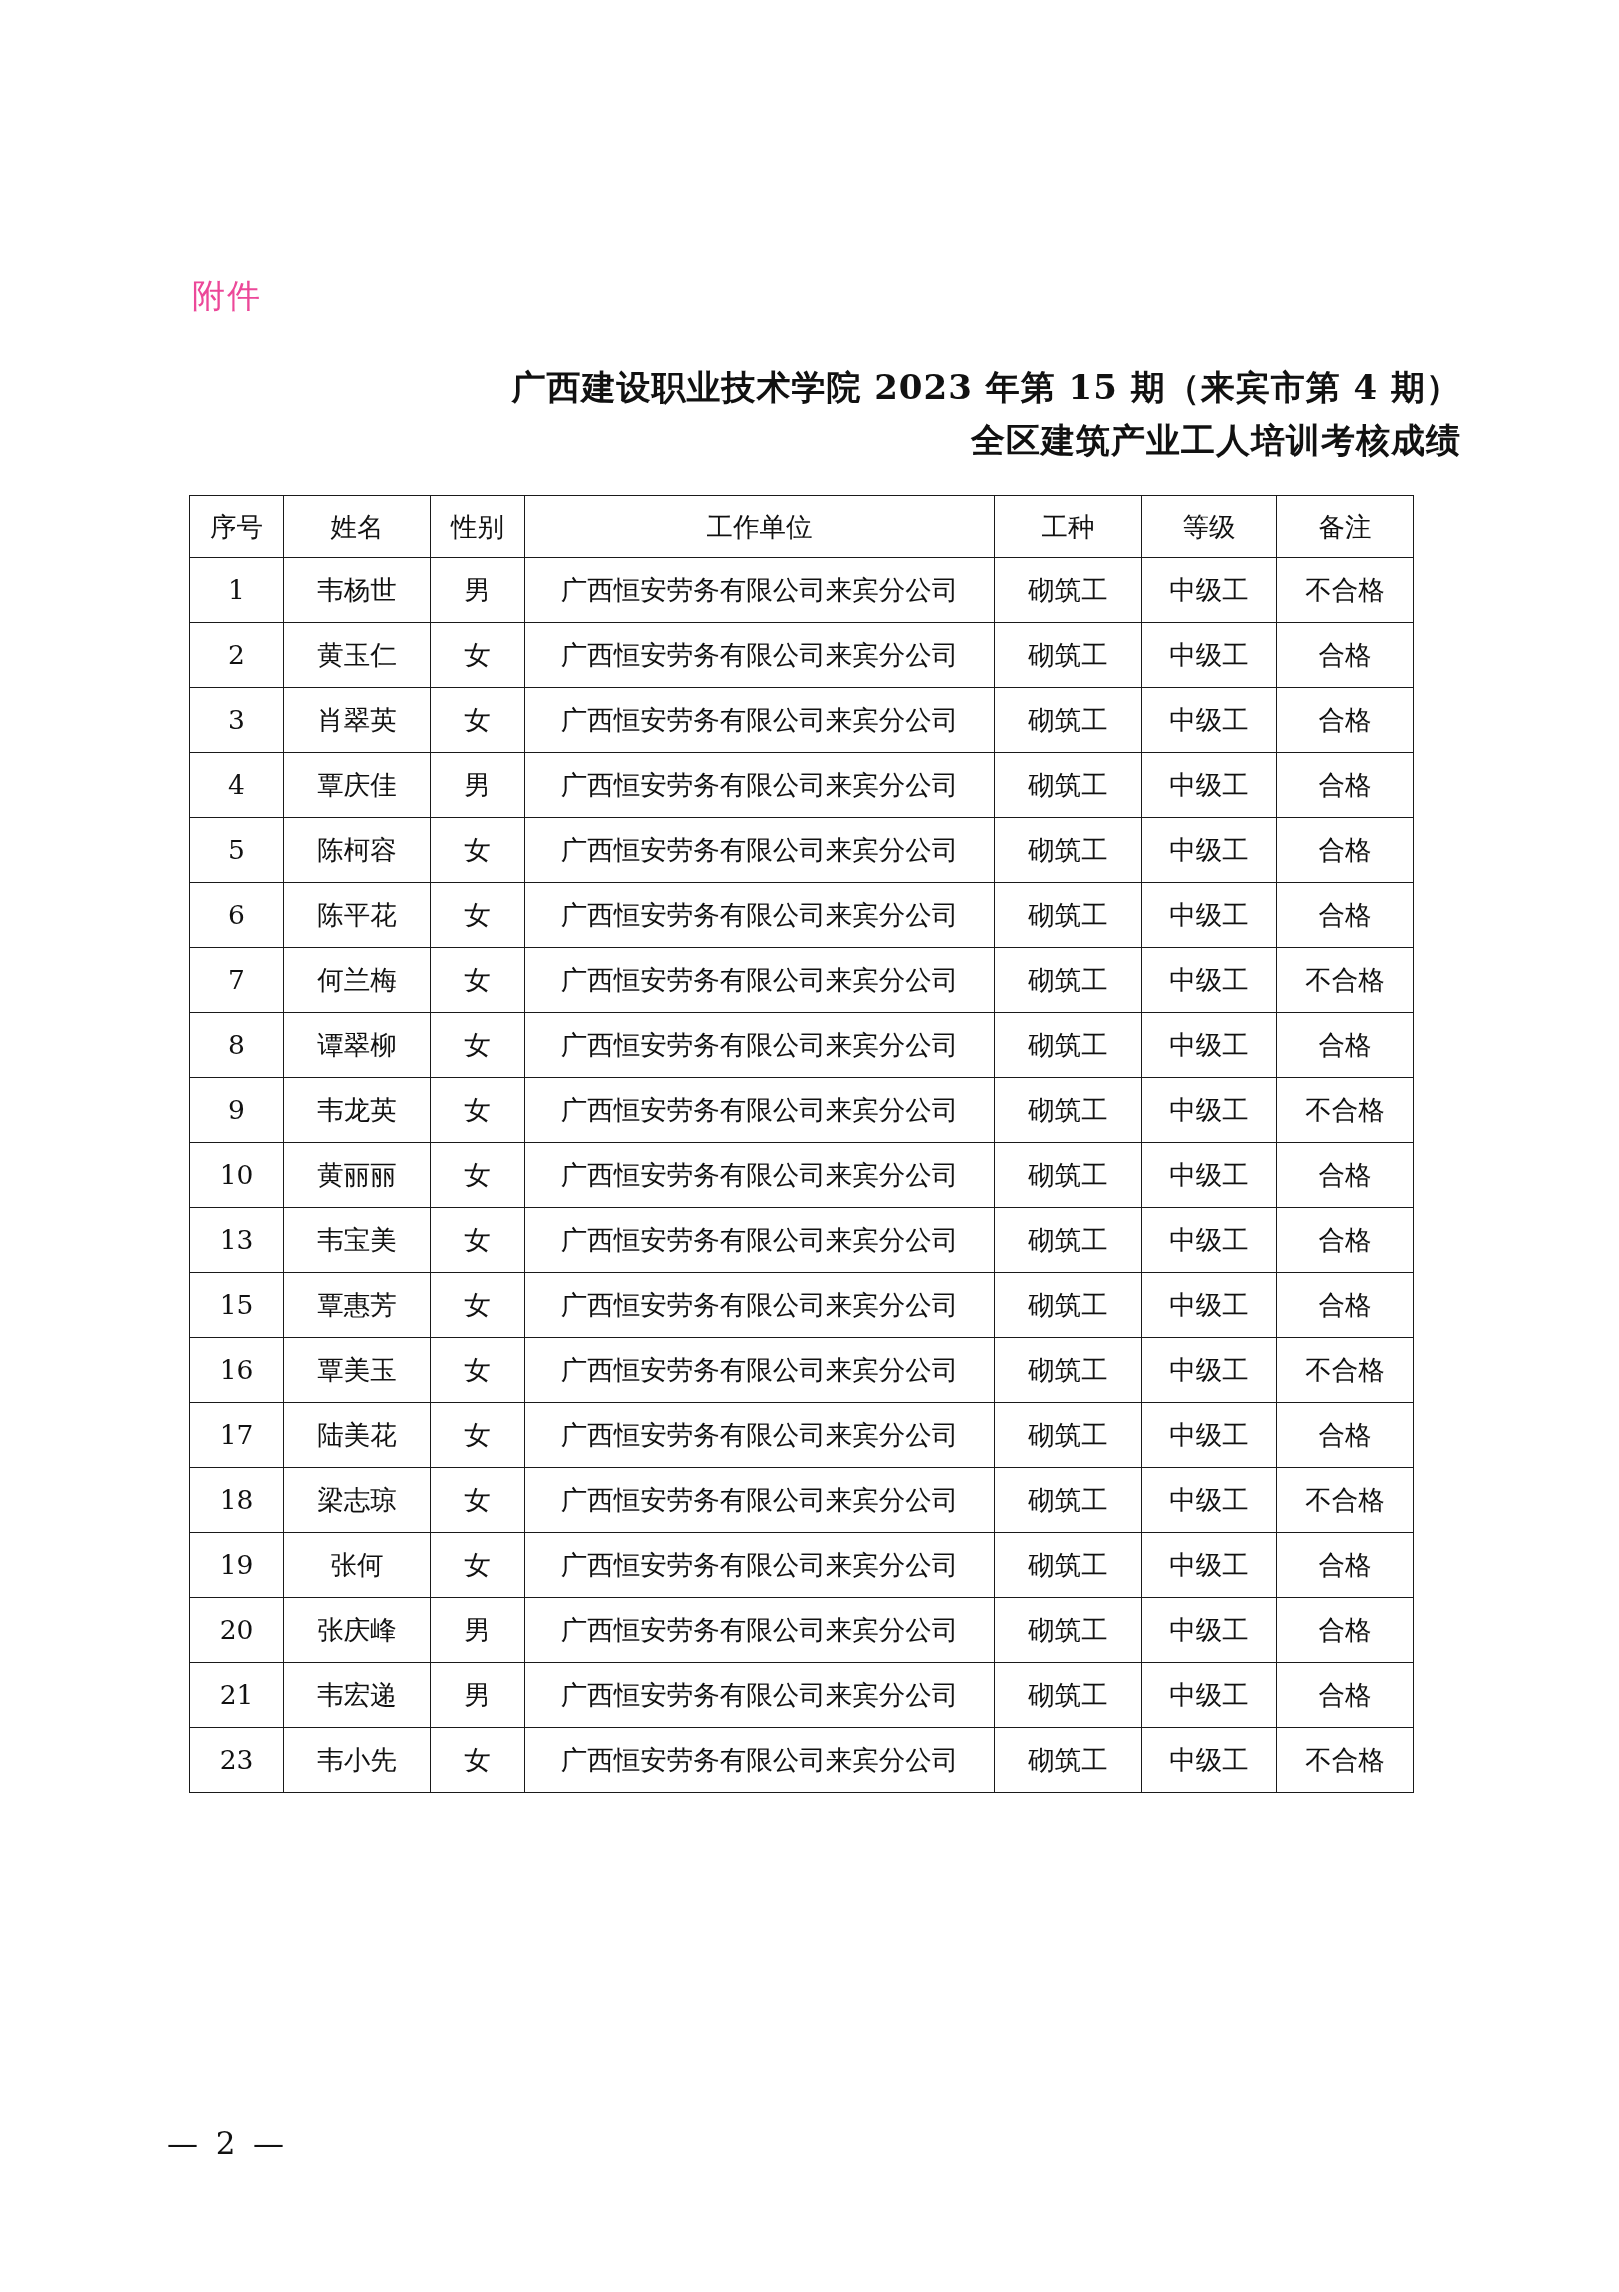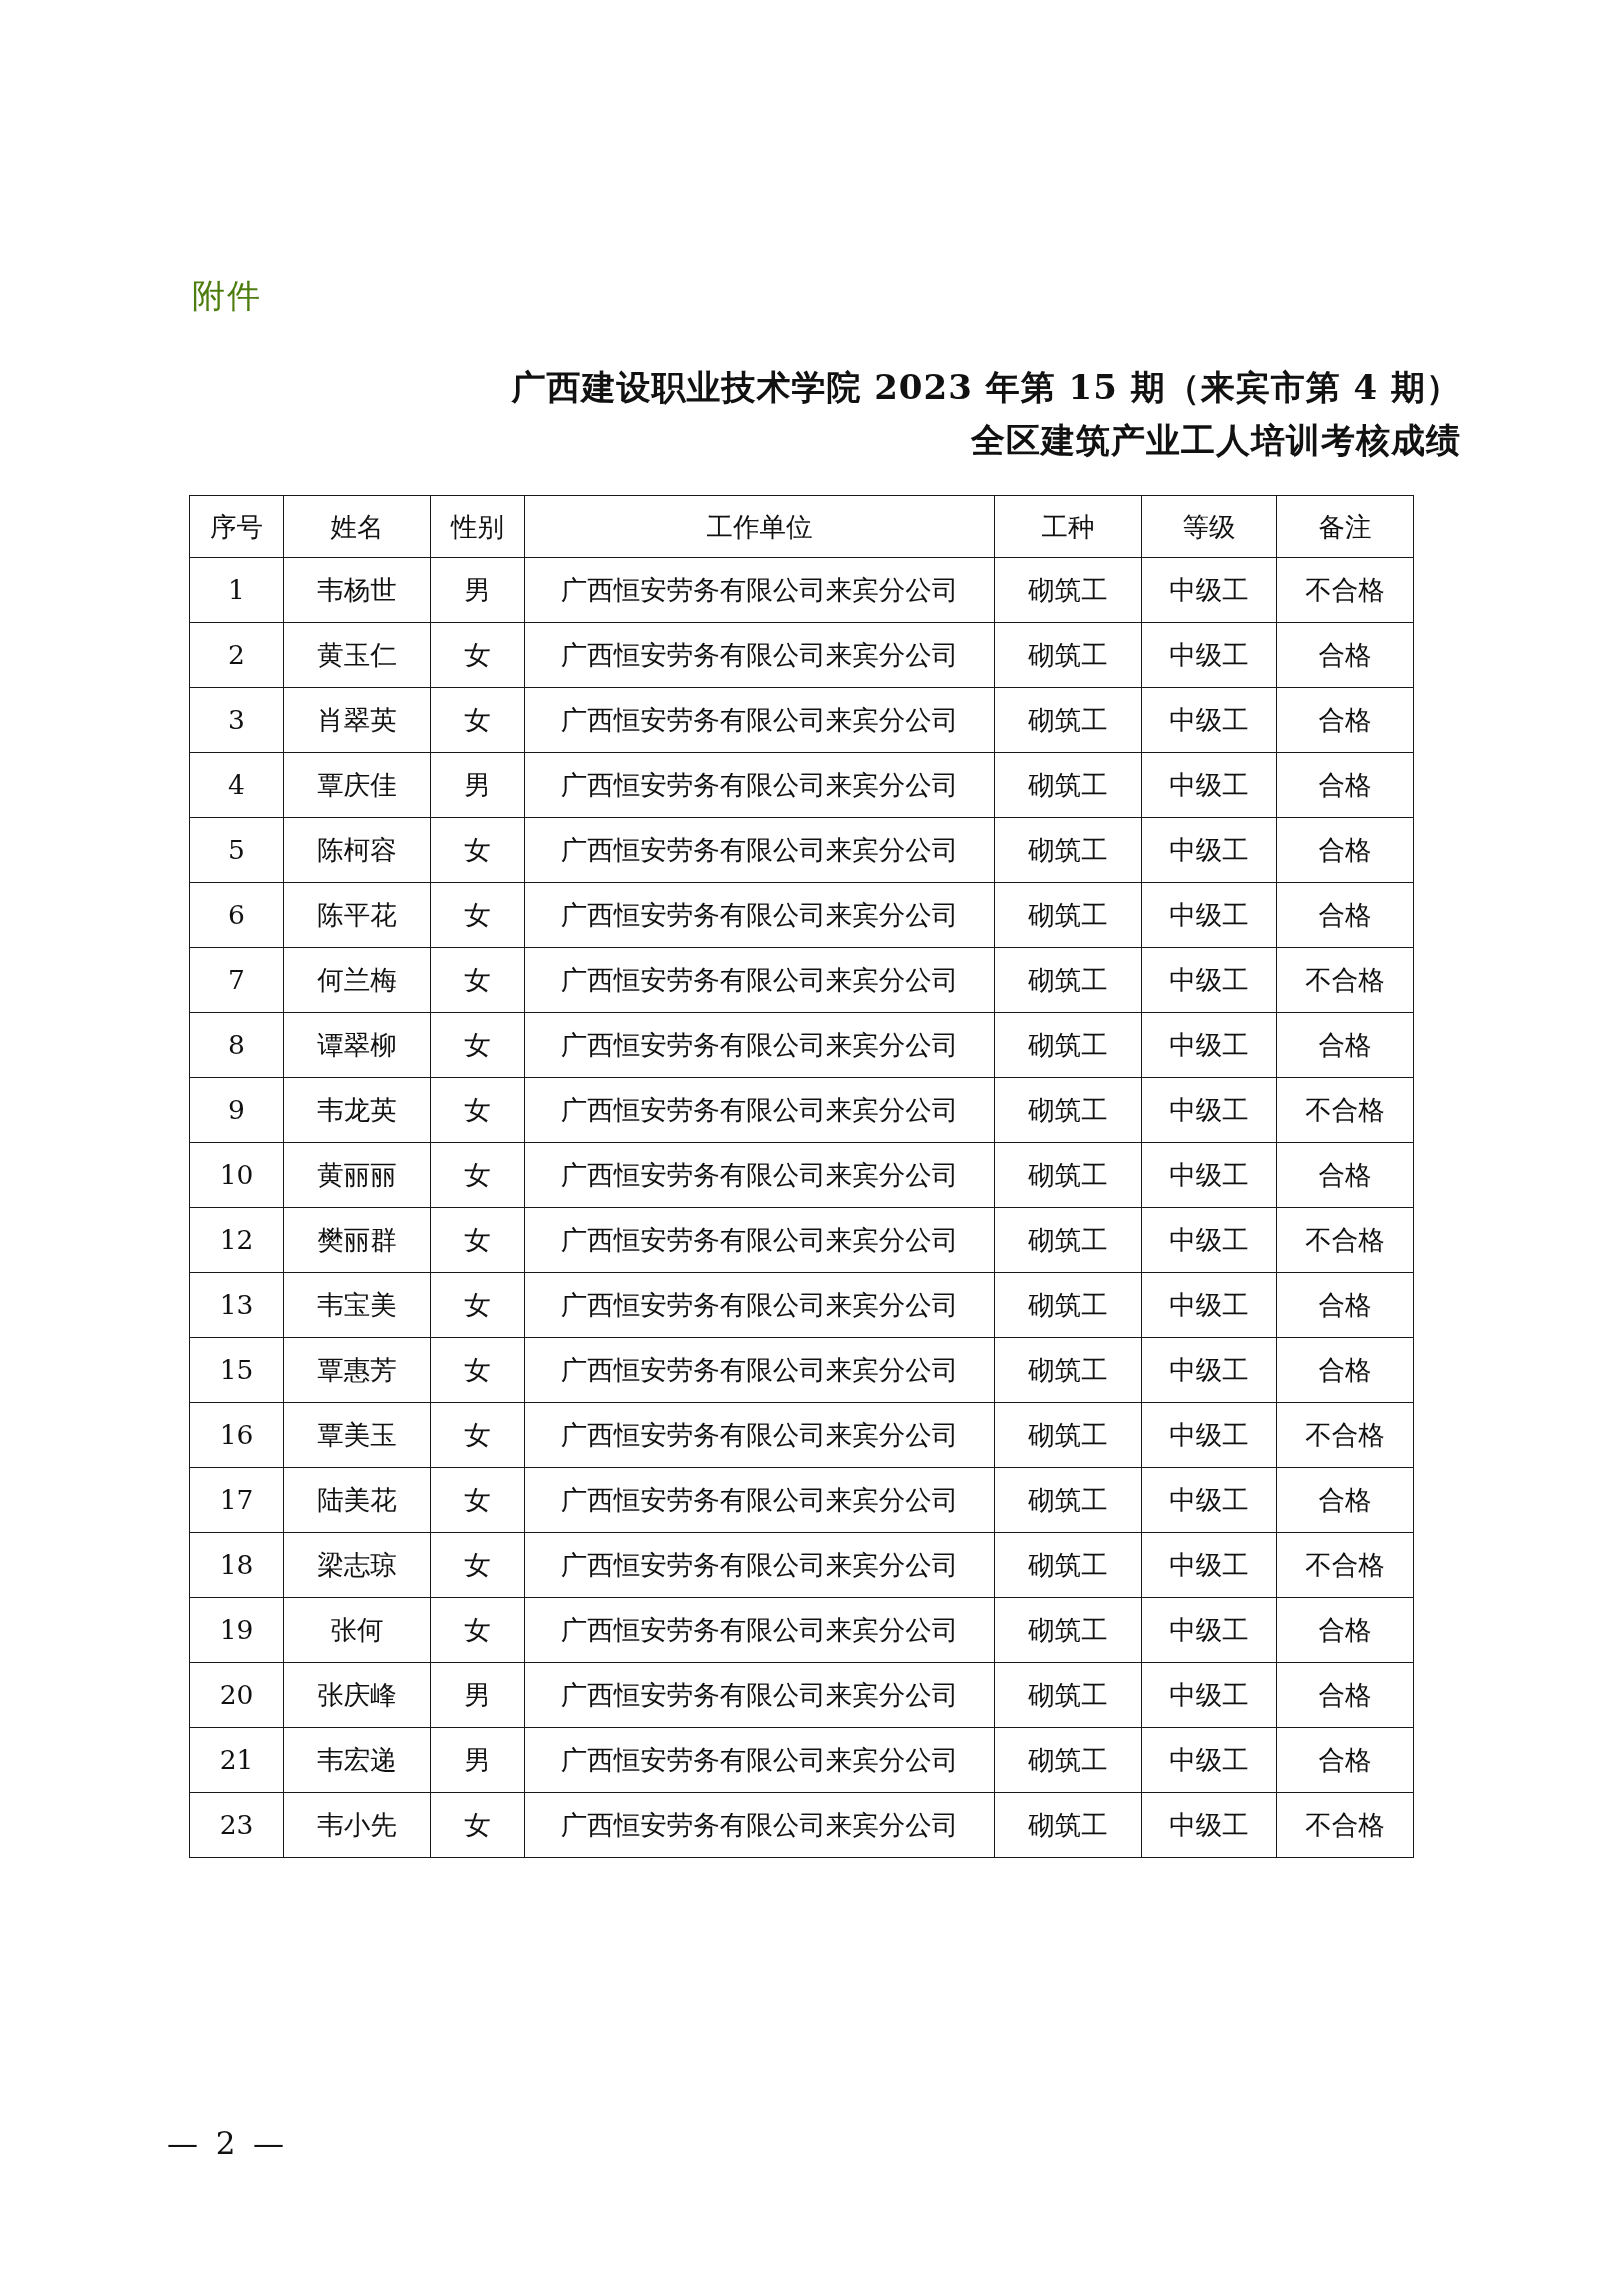--- a/index.html
+++ b/index.html
@@ -21,21 +21,21 @@
     box-sizing: border-box;
     padding: 0;
   }
   .attachment-label {
     position: absolute;
     left: 192px;
     top: 274px;
     font-size: 33px;
     letter-spacing: 2px;
     font-family: Liberation Mono, monospace;
-    color: #4d7c0f;
+    color: #ec4899;
   }
   .doc-title {
     position: absolute;
     left: 157px;
     top: 361px;
     width: 1304px;
     text-align: right;
     font-size: 34px;
     font-weight: bold;
     line-height: 1.55;
@@ -215,29 +215,20 @@
       <tr>
         <td class="num">10</td>
         <td>黄丽丽</td>
         <td>女</td>
         <td class="unit-cell">广西恒安劳务有限公司来宾分公司</td>
         <td>砌筑工</td>
         <td>中级工</td>
         <td>合格</td>
       </tr>
       <tr>
-        <td class="num">12</td>
-        <td>樊丽群</td>
-        <td>女</td>
-        <td class="unit-cell">广西恒安劳务有限公司来宾分公司</td>
-        <td>砌筑工</td>
-        <td>中级工</td>
-        <td>不合格</td>
-      </tr>
-      <tr>
         <td class="num">13</td>
         <td>韦宝美</td>
         <td>女</td>
         <td class="unit-cell">广西恒安劳务有限公司来宾分公司</td>
         <td>砌筑工</td>
         <td>中级工</td>
         <td>合格</td>
       </tr>
       <tr>
         <td class="num">15</td>

